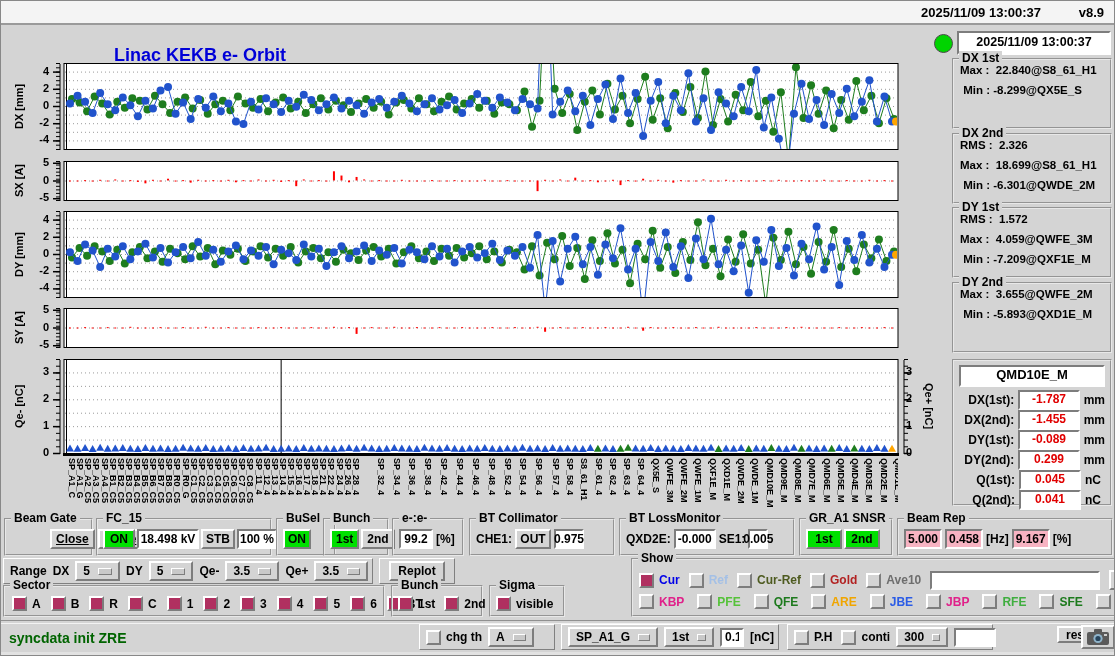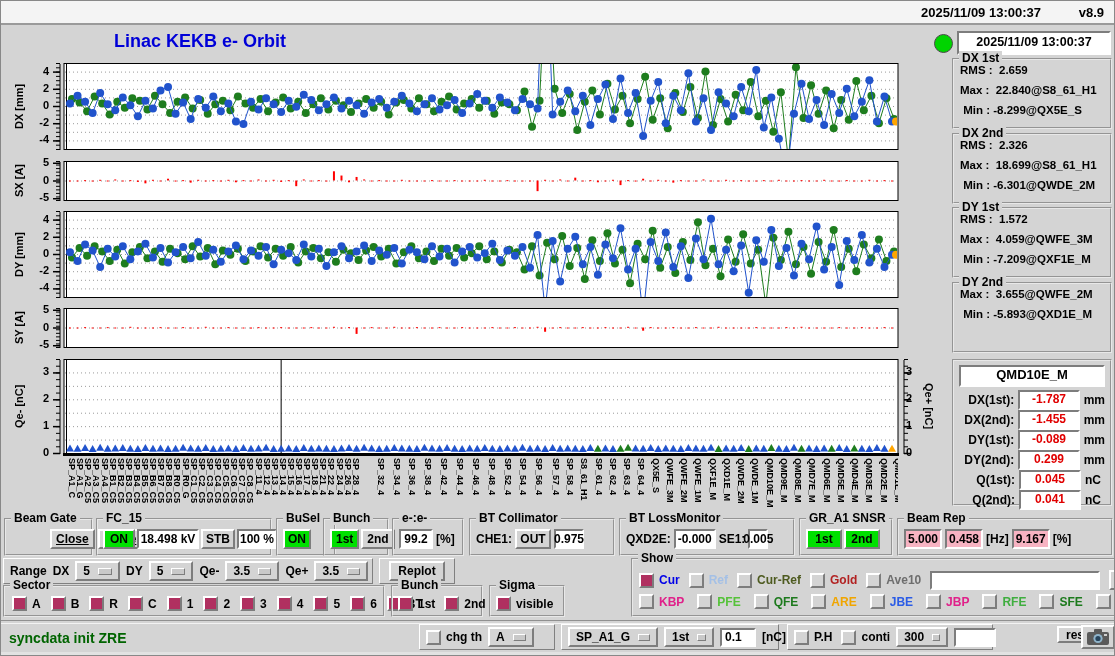--- a/index.html
+++ b/index.html
@@ -2,21 +2,21 @@
 <html><head>
 <meta charset="utf-8">
 <style>
   html,body{margin:0;padding:0;}
   #app{position:relative;width:1115px;height:656px;background:#d4d4d4;font-family:"Liberation Sans",sans-serif;font-weight:bold;font-size:12px;color:#000;overflow:hidden;border:1px solid #888;box-sizing:border-box;}
   
   #topbar{position:absolute;left:0;top:0;width:1115px;height:24px;background:#f4f4f4;border-bottom:2px solid #9a9a9a;box-sizing:border-box;}
   #topbar .dt{position:absolute;right:75px;top:4px;font-size:13px;}
   #topbar .ver{position:absolute;right:12px;top:4px;font-size:13px;}
   
-  #title{position:absolute;left:113px;top:30px;font-size:18px;color:#0000d8;}
+  #title{position:absolute;left:113px;top:44px;font-size:18px;color:#0000d8;}
   #led{position:absolute;left:933px;top:33px;width:17px;height:17px;border-radius:50%;background:#00d400;border:1px solid #4a4a4a;}
   #tstamp{position:absolute;left:956px;top:30px;width:150px;height:20px;background:#fff;border:2px solid;border-color:#7d7d7d #fff #fff #7d7d7d;text-align:center;line-height:18px;font-size:12.5px;}
   
   .chartbox{position:absolute;left:48px;}
   .ytick{position:absolute;left:24px;width:24px;text-align:right;font-size:11px;}
   .ytickR{position:absolute;left:905px;width:20px;text-align:left;font-size:11px;}
   .ylab{position:absolute;left:12px;writing-mode:vertical-rl;transform:rotate(180deg);text-align:center;font-size:11px;}
   .ylabR{position:absolute;left:922px;writing-mode:vertical-rl;text-align:center;font-size:11px;}
   #xlabels{position:absolute;left:63px;top:455px;width:834px;height:57px;overflow:hidden;}
   .xlab{position:absolute;top:2px;transform-origin:0 0;transform:rotate(90deg);font-size:9px;white-space:nowrap;letter-spacing:0px;}
@@ -1121,21 +1121,20 @@
       <span class="xlab" style="left: 781.84px;">QMD5E_M</span>
       <span class="xlab" style="left: 796.087px;">QMD4E_M</span>
       <span class="xlab" style="left: 810.335px;">QMD3E_M</span>
       <span class="xlab" style="left: 824.582px;">QMD2E_M</span>
       <span class="xlab" style="left: 838.83px;">QMD1E_M</span>
     </div>
   <div id="qbase"></div>
 
   <div class="statbox" style="top:57px;">
     <span class="leg">DX 1st</span>
-    <div class="line"><span>RMS :</span>&nbsp;&nbsp;<span>2.659</span></div>
     <div class="line"><span>Max :</span>&nbsp;&nbsp;<span>22.840@S8_61_H1</span></div>
     <div class="line">&nbsp;<span>Min :</span>&nbsp;<span>-8.299@QX5E_S</span></div>
   </div>
   <div class="statbox" style="top:132px;">
     <span class="leg">DX 2nd</span>
     <div class="line"><span>RMS :</span>&nbsp;&nbsp;<span>2.326</span></div>
     <div class="line"><span>Max :</span>&nbsp;&nbsp;<span>18.699@S8_61_H1</span></div>
     <div class="line">&nbsp;<span>Min :</span>&nbsp;<span>-6.301@QWDE_2M</span></div>
   </div>
   <div class="statbox" style="top:206px;">
@@ -1437,21 +1436,21 @@
   </div>
   <div class="frame" style="left:560px;top:623px;width:218px;height:26px;">
     <div class="opt" style="width:90px;">
         <span>SP_A1_G</span>
         <span class="optbar"></span>
       </div>
     <div class="opt" style="width:50px;">
         <span>1st</span>
         <span class="optbar"></span>
       </div>
-    <input class="tin" style="width: 36px;" value="0.1">
+    <input class="tin" style="width: 24px;" value="0.1">
     <span class="lab">[nC]</span>
   </div>
   <div class="frame" style="left:786px;top:623px;width:206px;height:26px;">
     <span id="ph-checks" style="display:flex;gap:9px;">
         <span class="chk">
           <span class="box"></span>
           <span>P.H</span>
         </span>
         <span class="chk">
           <span class="box"></span>

